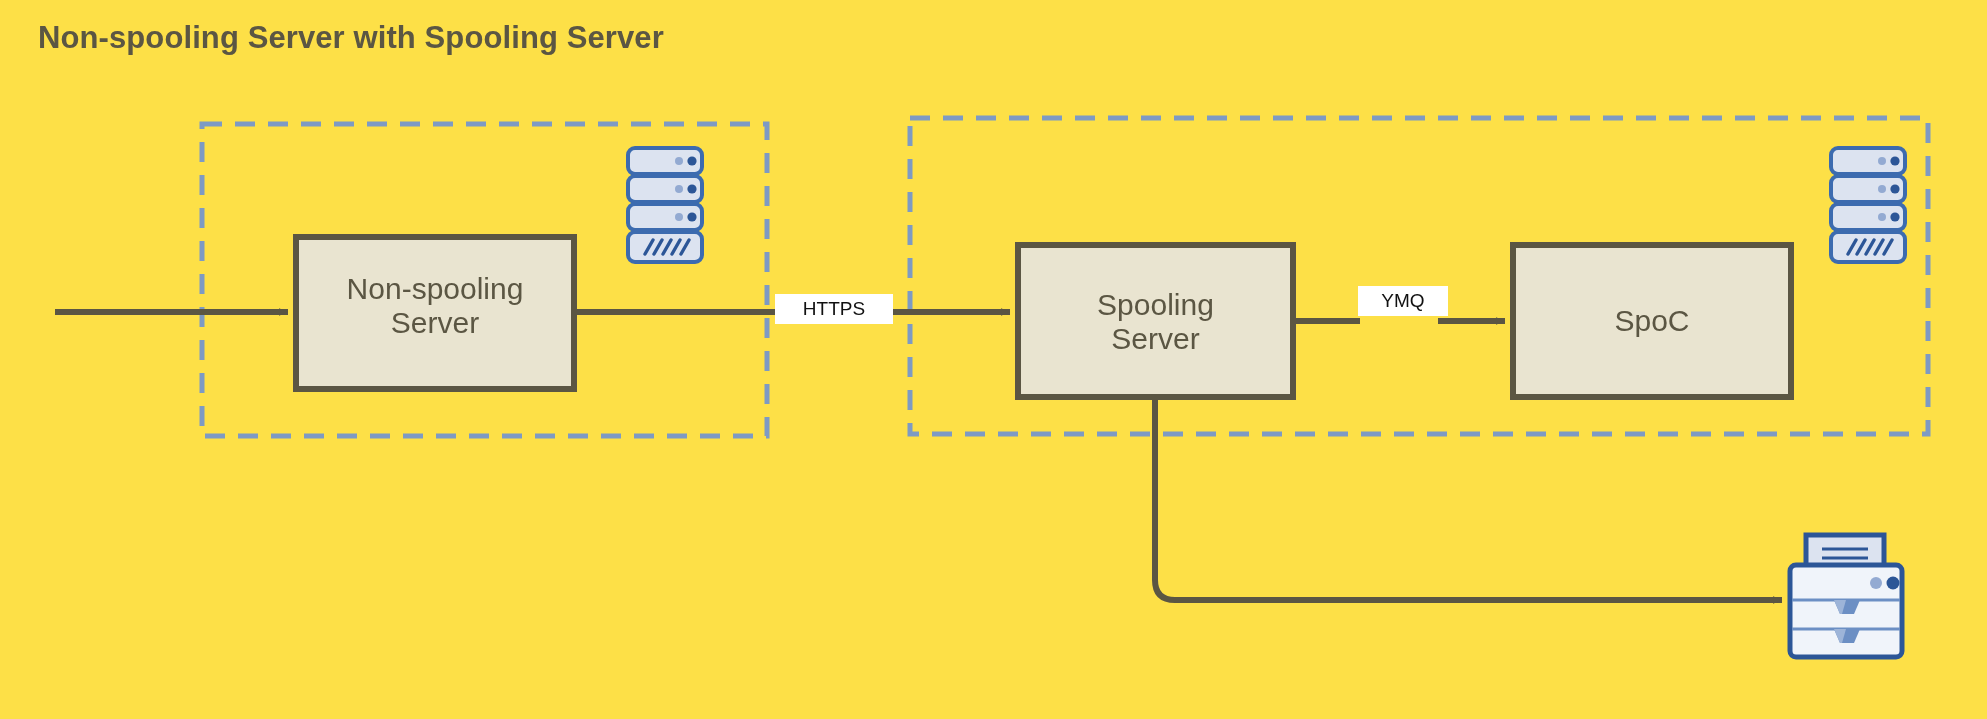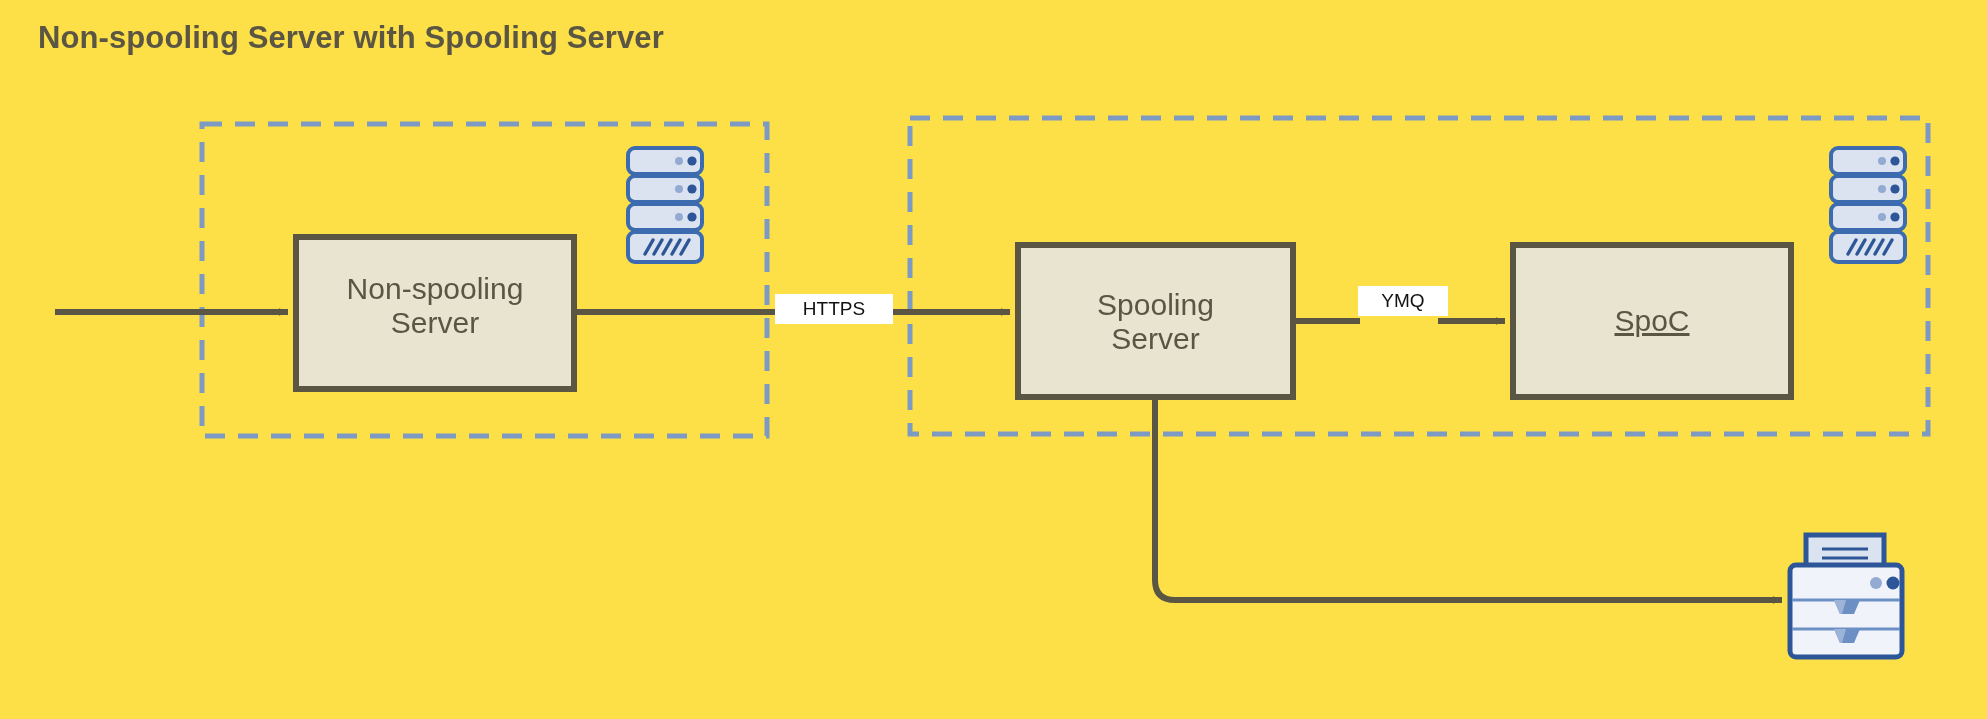--- a/index.html
+++ b/index.html
@@ -151,19 +151,19 @@
       <path d="M44,94 L56,94 L52,108 L50,108 z" fill="#9DB4D8"></path>
     </g>
   </svg>
 
   <div class="node-label" style="left:296px; top:272px; width:278px;">Non-spooling
 Server</div>
 
   <div class="node-label" style="left:1018px; top:288px; width:275px;">Spooling
 Server</div>
 
-  <div class="node-label" style="left:1513px; top:304px; width:278px;text-decoration:underline;">SpoC</div>
+  <div class="node-label" style="left:1513px; top:304px; width:278px;">SpoC</div>
 
   <div class="edge-label" style="left:775px; top:294px; width:110px;">HTTPS</div>
 
   <div class="edge-label" style="left:1358px; top:286px; width:82px;">YMQ</div>
 
 </div>
 
 </body></html>

